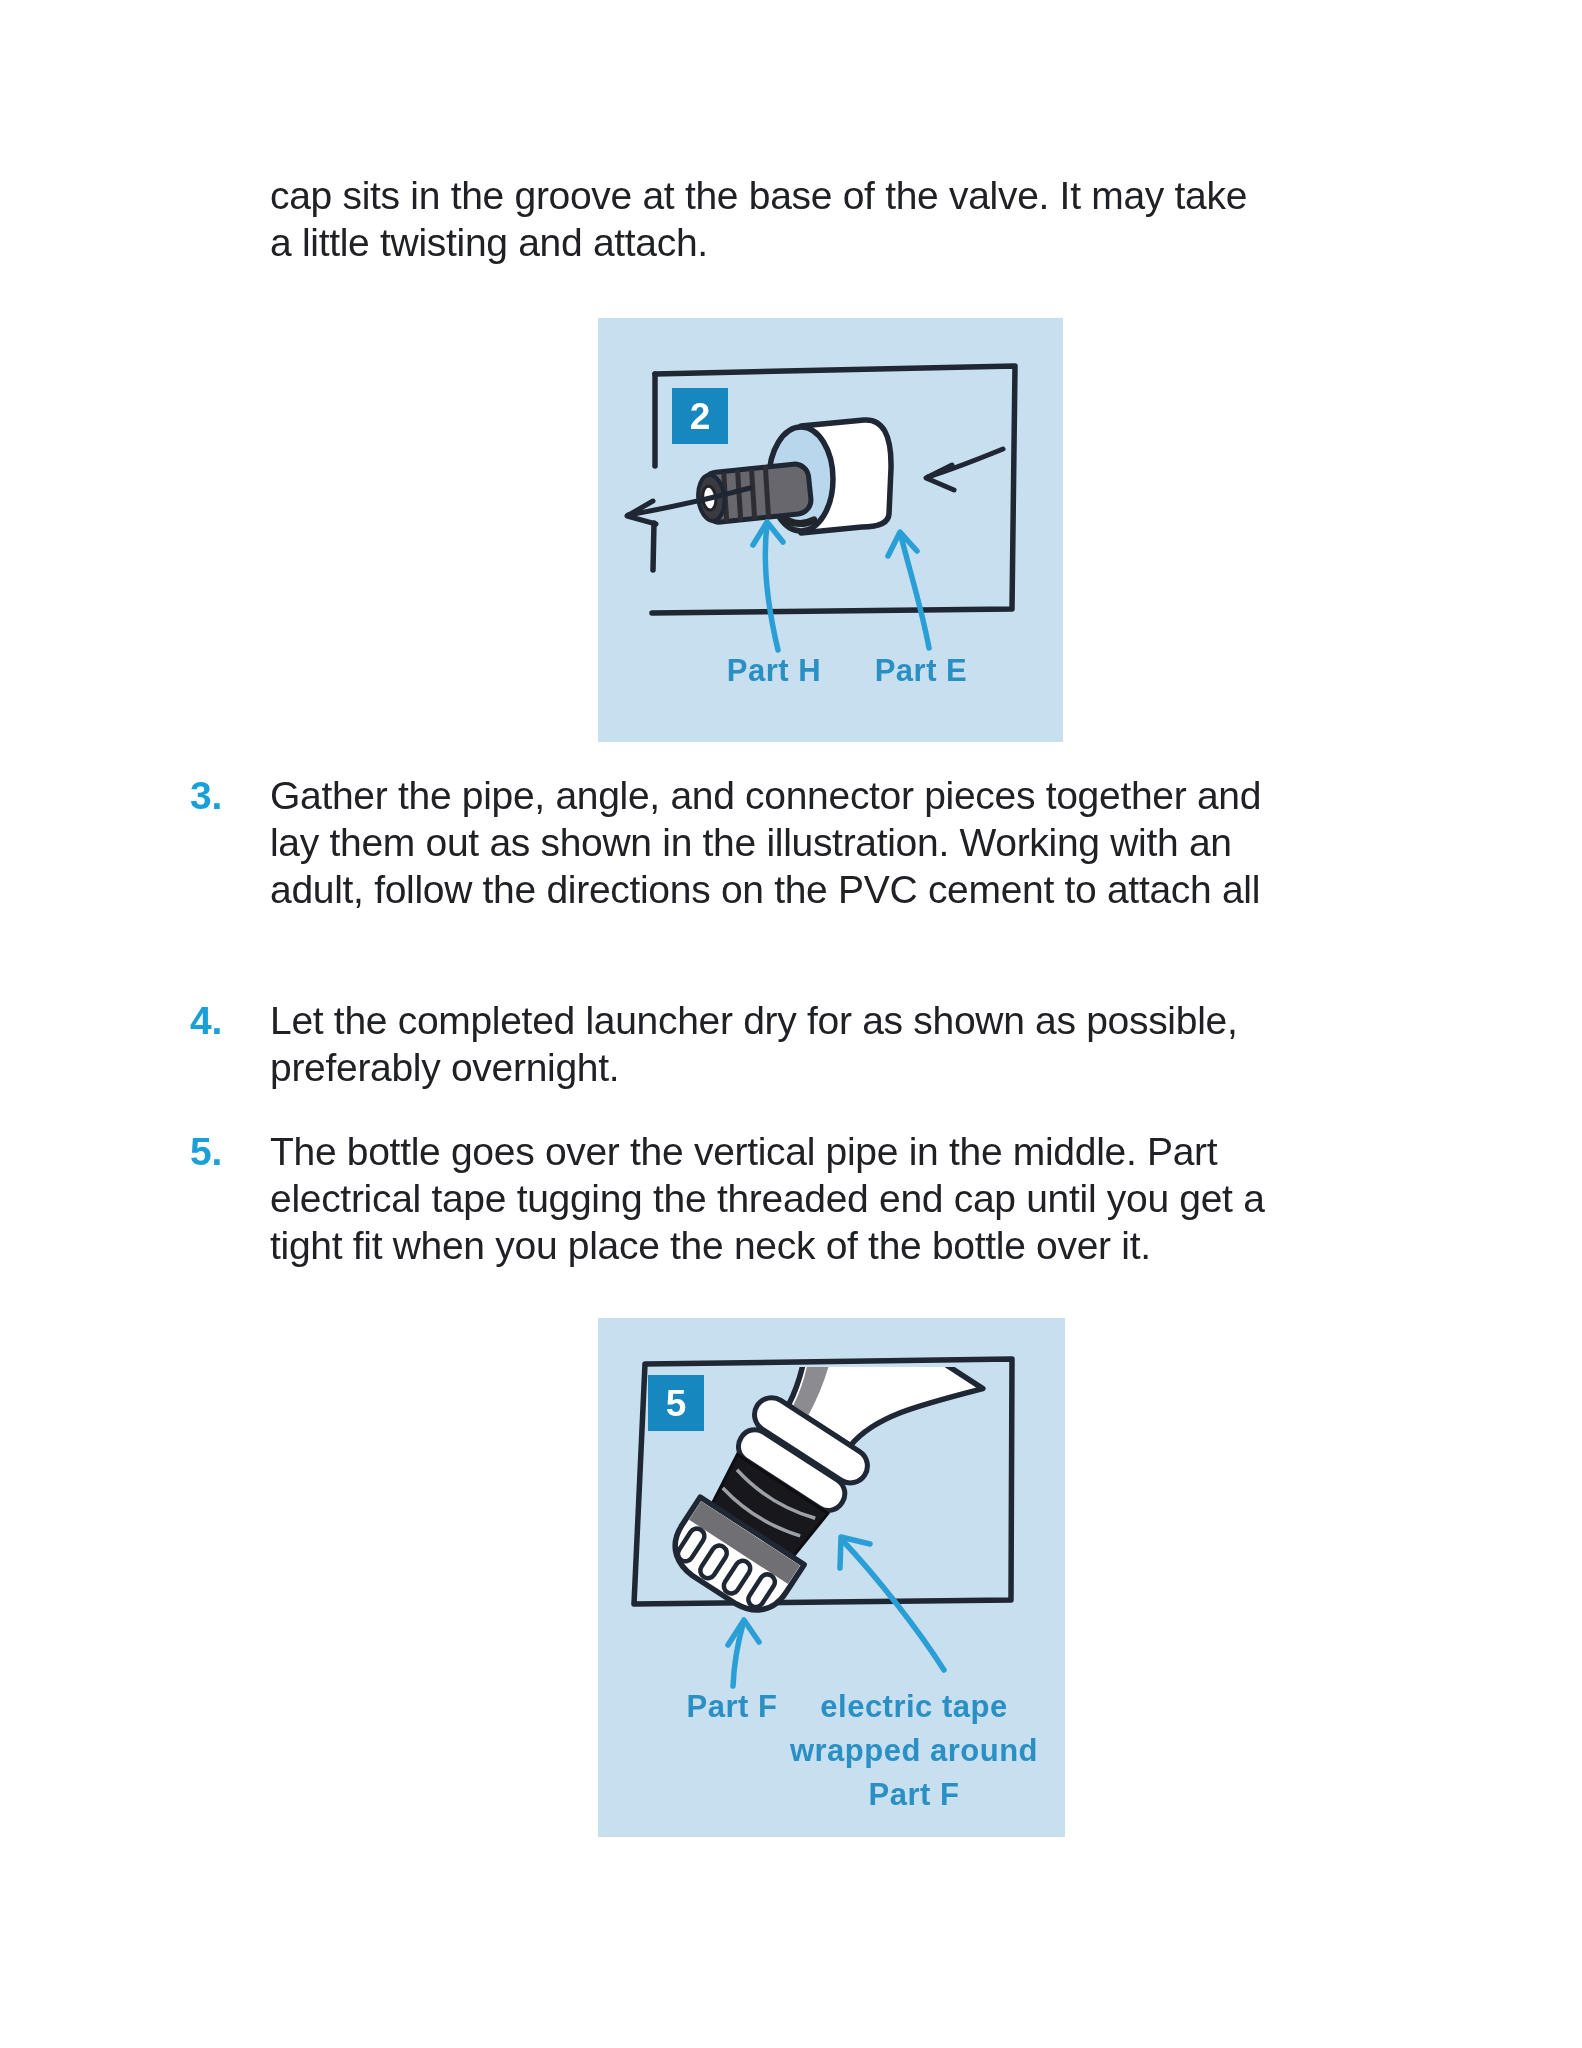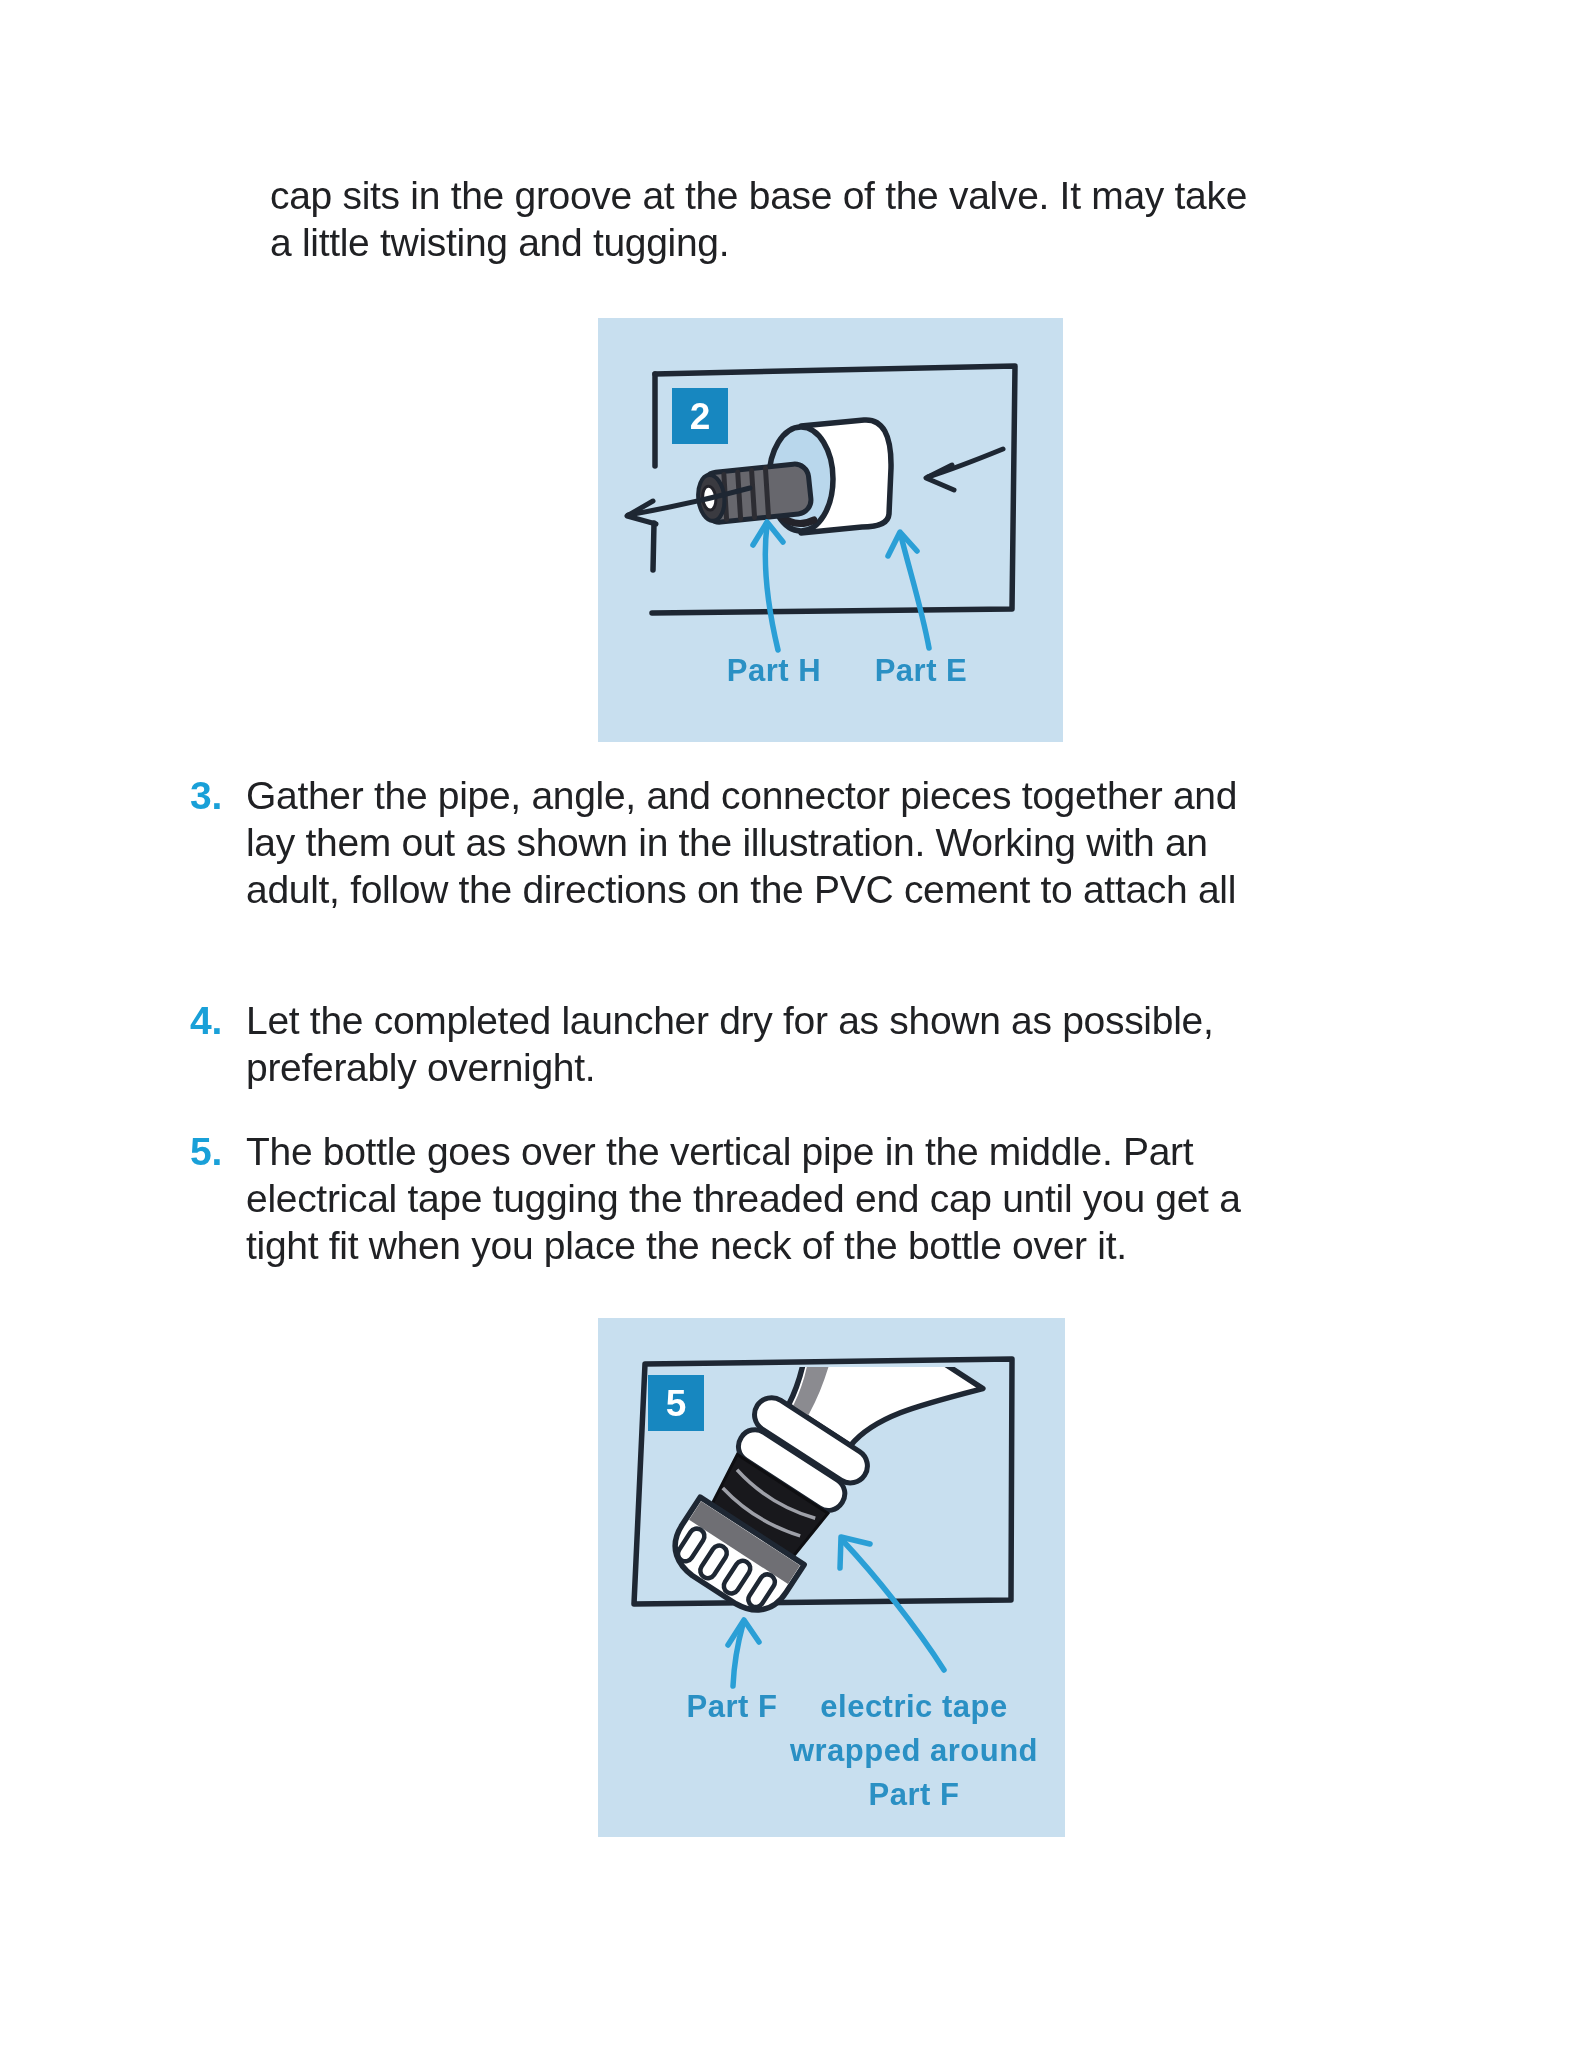--- a/index.html
+++ b/index.html
@@ -29,21 +29,21 @@
     letter-spacing: -0.3px;
   }
   .step .num {
     position: absolute;
     left: 0;
     top: 0;
     width: 60px;
     font-weight: bold;
     color: #19a0d8;
   }
-  .step .lines { margin-left: 56px; }
+  .step .lines { margin-left: 80px; }
   .step3 { top: 772px; }
   .step4 { top: 997px; }
   .step5 { top: 1128px; }
   .fig {
     position: absolute;
     margin: 0;
     background: #c8dfef;
   }
   .fig1 { left: 598px; top: 318px; width: 465px; height: 424px; }
   .fig2 { left: 598px; top: 1318px; width: 467px; height: 519px; }
@@ -62,21 +62,21 @@
     letter-spacing: 0.5px;
   }
 </style>
 </head>
 <body>
 
 <div class="page">
 
   <div class="intro">
     <div class="tline">cap sits in the groove at the base of the valve. It may take</div>
-    <div class="tline">a little twisting and tugging.</div>
+    <div class="tline">a little twisting and attach.</div>
   </div>
 
   <figure class="fig fig1">
     <svg width="465" height="424" viewBox="0 0 465 424">
 
       <g>
         <path d="M57,56 L417,48 L414,291 L54,295" fill="none" stroke="#1e2733" stroke-width="5.5" stroke-linejoin="round" stroke-linecap="round"></path>
         <path d="M57,56 L57,148" fill="none" stroke="#1e2733" stroke-width="5.5" stroke-linecap="round"></path>
         <path d="M56,205 L55,252" fill="none" stroke="#1e2733" stroke-width="5.5" stroke-linecap="round"></path>
       </g>

